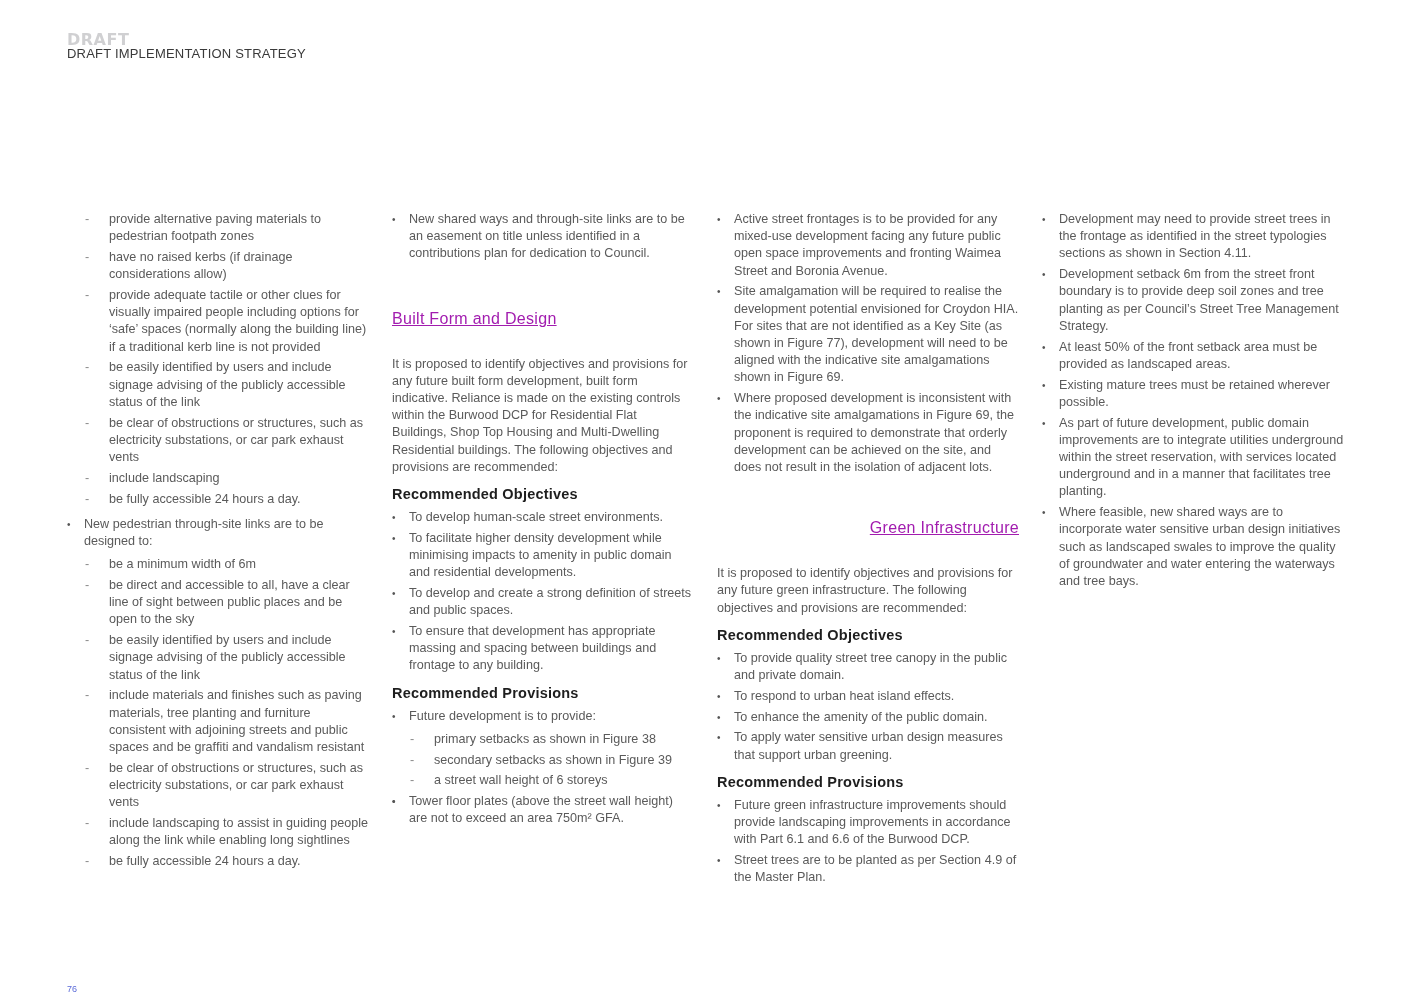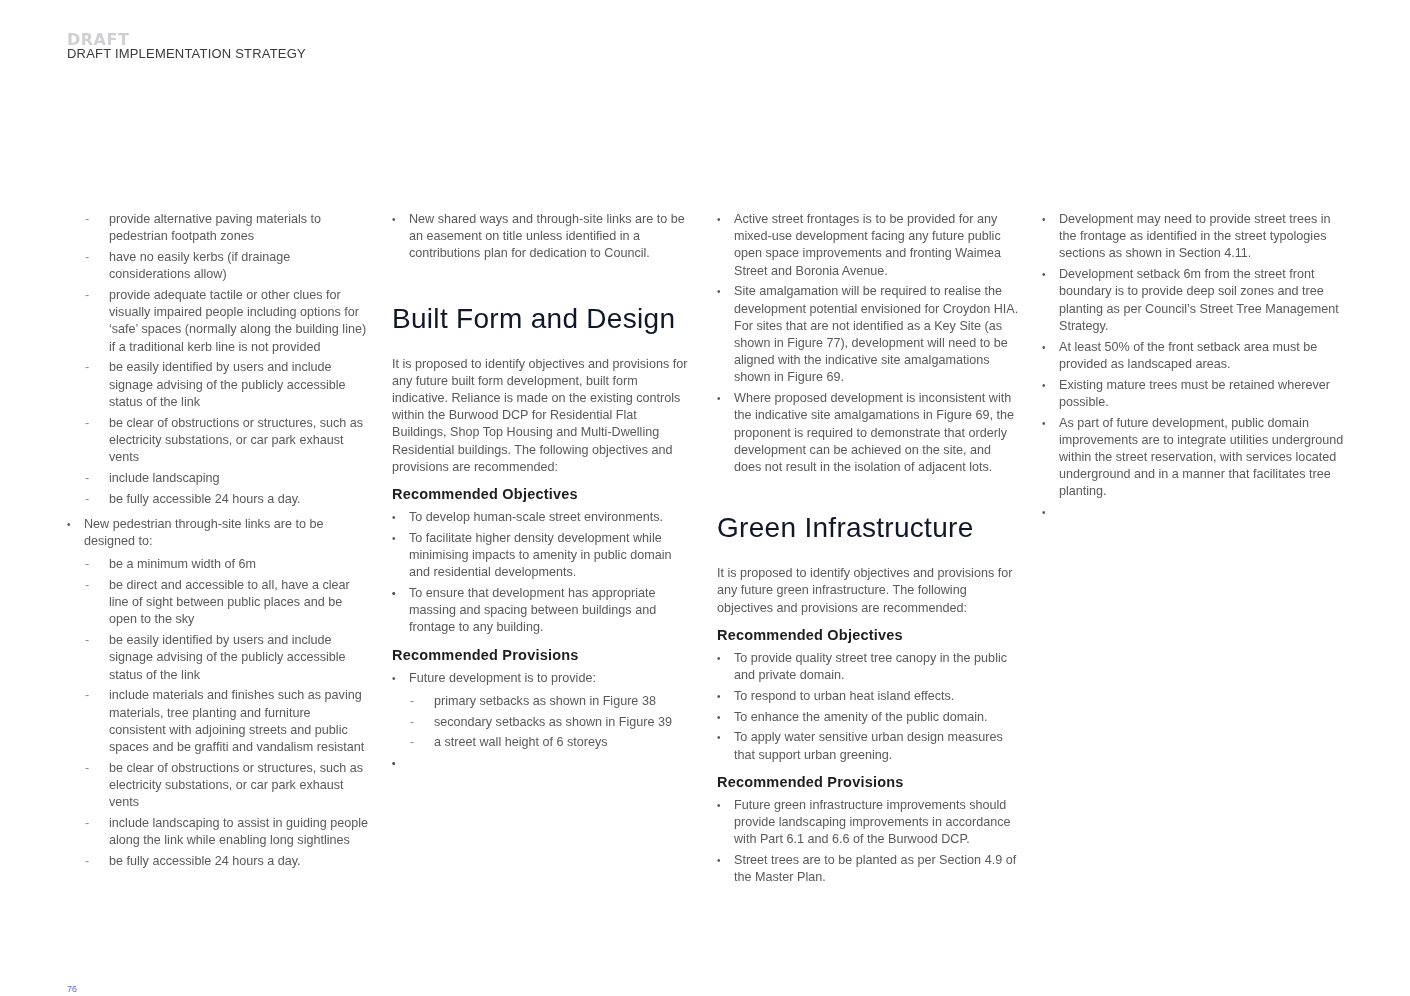--- a/index.html
+++ b/index.html
@@ -19,38 +19,38 @@
   ul.bul { list-style: none; }
   ul.bul > li { position: relative; padding-left: 17px; margin-bottom: 3.6px; }
   ul.bul > li > .mk { position: absolute; left: 0; top: 0; width: 10px; color: #555; font-size: 10px; }
   ul.dash { list-style: none; margin-top: 6px; }
   ul.dash > li { position: relative; padding-left: 42px; margin-bottom: 3.6px; }
   ul.dash > li > .mk { position: absolute; left: 18px; top: 0; color: #8a8a8a; }
   ul.dash.top { margin-top: 0; }
   ul.dash.top > li { padding-left: 42px; }
   ul.dash.top > li > .mk { left: 18px; }
 
-  .h2 { font-size: 28px; line-height: 28px; color: #0f172a; font-weight: normal; letter-spacing: 0.3px; margin-bottom: 8px; }
+  .h2 { font-size: 16px; line-height: 28px; color: #a21caf; font-weight: normal; letter-spacing: 0.3px; margin-bottom: 8px; text-decoration: underline; }
   .h3 { font-size: 14.5px; line-height: 18px; color: #1e1e1e; font-weight: bold; letter-spacing: 0.2px; margin: 9px 0 6px 0; }
   .para { margin-bottom: 3px; margin-top: 23px; }
 
   .page-num { position: absolute; left: 67px; top: 984px; font-size: 9px; color: #5a6ad8; }
 </style>
 </head>
 <body>
 
 <div class="header">
   <div class="draft-mark">DRAFT</div>
   <div class="doc-title">DRAFT IMPLEMENTATION STRATEGY</div>
 </div>
 
 <div class="col c1">
   <ul class="dash top">
     <li><span class="mk">-</span><span>provide alternative paving materials to pedestrian footpath zones</span></li>
-    <li><span class="mk">-</span><span>have no easily kerbs (if drainage considerations allow)</span></li>
+    <li><span class="mk">-</span><span>have no raised kerbs (if drainage considerations allow)</span></li>
     <li><span class="mk">-</span><span>provide adequate tactile or other clues for visually impaired people including options for ‘safe’ spaces (normally along the building line) if a traditional kerb line is not provided</span></li>
     <li><span class="mk">-</span><span>be easily identified by users and include signage advising of the publicly accessible status of the link</span></li>
     <li><span class="mk">-</span><span>be clear of obstructions or structures, such as electricity substations, or car park exhaust vents</span></li>
     <li><span class="mk">-</span><span>include landscaping</span></li>
     <li><span class="mk">-</span><span>be fully accessible 24 hours a day.</span></li>
   </ul>
   <ul class="bul" style="margin-top:8px;">
     <li><span class="mk">•</span><span>New pedestrian through-site links are to be designed to:</span>
       <ul class="dash" style="margin-left:-17px;">
         <li><span class="mk">-</span><span>be a minimum width of 6m</span></li>
@@ -68,44 +68,44 @@
 <div class="col c2">
   <ul class="bul">
     <li><span class="mk">•</span><span>New shared ways and through-site links are to be an easement on title unless identified in a contributions plan for dedication to Council.</span></li>
   </ul>
   <h2 class="h2" style="margin-top:42px;">Built Form and Design</h2>
   <p class="para">It is proposed to identify objectives and provisions for any future built form development, built form indicative. Reliance is made on the existing controls within the Burwood DCP for Residential Flat Buildings, Shop Top Housing and Multi-Dwelling Residential buildings. The following objectives and provisions are recommended:</p>
   <h3 class="h3">Recommended Objectives</h3>
   <ul class="bul">
     <li><span class="mk">•</span><span>To develop human-scale street environments.</span></li>
     <li><span class="mk">•</span><span>To facilitate higher density development while minimising impacts to amenity in public domain and residential developments.</span></li>
-    <li><span class="mk">•</span></li>
+    <li><span class="mk">•</span><span>To develop and create a strong definition of streets and public spaces.</span></li>
     <li><span class="mk">•</span><span>To ensure that development has appropriate massing and spacing between buildings and frontage to any building.</span></li>
   </ul>
   <h3 class="h3">Recommended Provisions</h3>
   <ul class="bul">
     <li><span class="mk">•</span><span>Future development is to provide:</span>
       <ul class="dash" style="margin-left:-17px;">
         <li><span class="mk">-</span><span>primary setbacks as shown in Figure 38</span></li>
         <li><span class="mk">-</span><span>secondary setbacks as shown in Figure 39</span></li>
         <li><span class="mk">-</span><span>a street wall height of 6 storeys</span></li>
       </ul>
     </li>
     <li><span class="mk">•</span></li>
-    <li><span class="mk">•</span></li>
+    <li><span class="mk">•</span><span>Tower floor plates (above the street wall height) are not to exceed an area 750m² GFA.</span></li>
   </ul>
 </div>
 
 <div class="col c3">
   <ul class="bul">
     <li><span class="mk">•</span><span>Active street frontages is to be provided for any mixed-use development facing any future public open space improvements and fronting Waimea Street and Boronia Avenue.</span></li>
     <li><span class="mk">•</span><span>Site amalgamation will be required to realise the development potential envisioned for Croydon HIA. For sites that are not identified as a Key Site (as shown in Figure 77), development will need to be aligned with the indicative site amalgamations shown in Figure 69.</span></li>
     <li><span class="mk">•</span><span>Where proposed development is inconsistent with the indicative site amalgamations in Figure 69, the proponent is required to demonstrate that orderly development can be achieved on the site, and does not result in the isolation of adjacent lots.</span></li>
   </ul>
-  <h2 class="h2" style="margin-top:38px;">Green Infrastructure</h2>
+  <h2 class="h2" style="margin-top:38px;text-align:right;">Green Infrastructure</h2>
   <p class="para">It is proposed to identify objectives and provisions for any future green infrastructure. The following objectives and provisions are recommended:</p>
   <h3 class="h3">Recommended Objectives</h3>
   <ul class="bul">
     <li><span class="mk">•</span><span>To provide quality street tree canopy in the public and private domain.</span></li>
     <li><span class="mk">•</span><span>To respond to urban heat island effects.</span></li>
     <li><span class="mk">•</span><span>To enhance the amenity of the public domain.</span></li>
     <li><span class="mk">•</span><span>To apply water sensitive urban design measures that support urban greening.</span></li>
   </ul>
   <h3 class="h3">Recommended Provisions</h3>
   <ul class="bul">
@@ -114,17 +114,17 @@
   </ul>
 </div>
 
 <div class="col c4">
   <ul class="bul">
     <li><span class="mk">•</span><span>Development may need to provide street trees in the frontage as identified in the street typologies sections as shown in Section 4.11.</span></li>
     <li><span class="mk">•</span><span>Development setback 6m from the street front boundary is to provide deep soil zones and tree planting as per Council’s Street Tree Management Strategy.</span></li>
     <li><span class="mk">•</span><span>At least 50% of the front setback area must be provided as landscaped areas.</span></li>
     <li><span class="mk">•</span><span>Existing mature trees must be retained wherever possible.</span></li>
     <li><span class="mk">•</span><span>As part of future development, public domain improvements are to integrate utilities underground within the street reservation, with services located underground and in a manner that facilitates tree planting.</span></li>
-    <li><span class="mk">•</span></li>
+    <li><span class="mk">•</span><span>Where feasible, new shared ways are to incorporate water sensitive urban design initiatives such as landscaped swales to improve the quality of groundwater and water entering the waterways and tree bays.</span></li>
   </ul>
 </div>
 
 <div class="page-num">76</div>
 
 </body></html>

